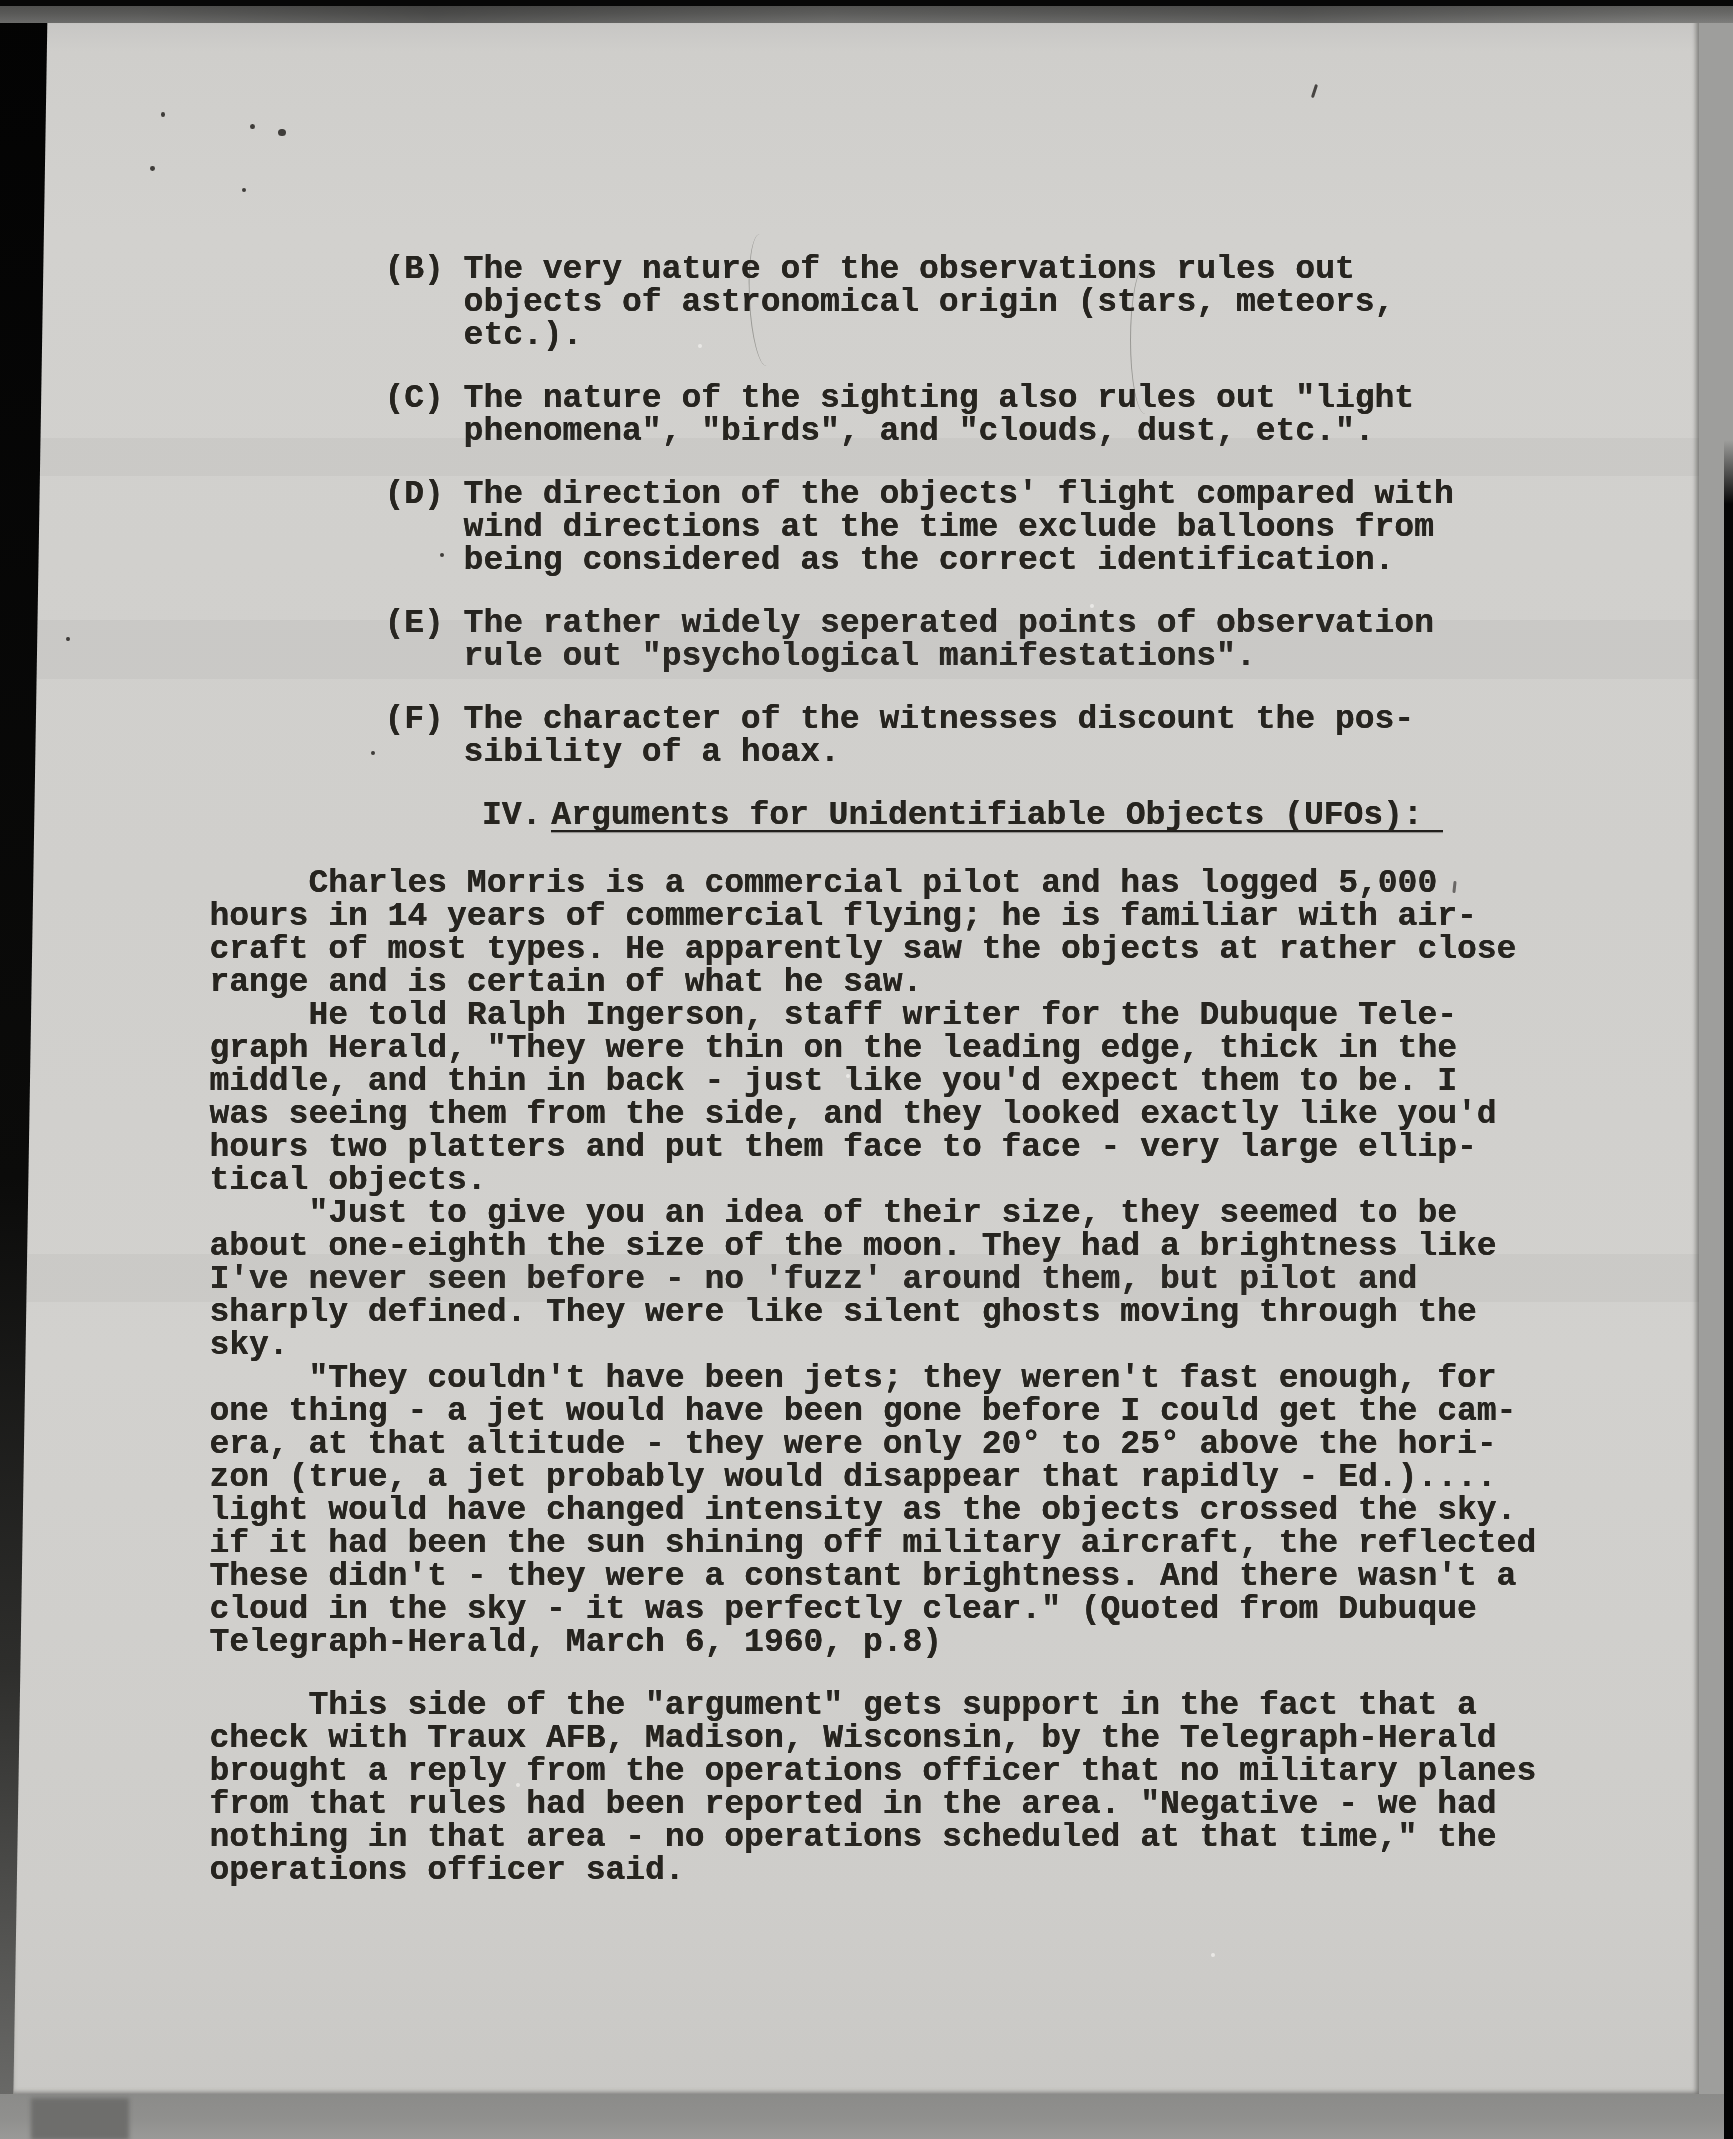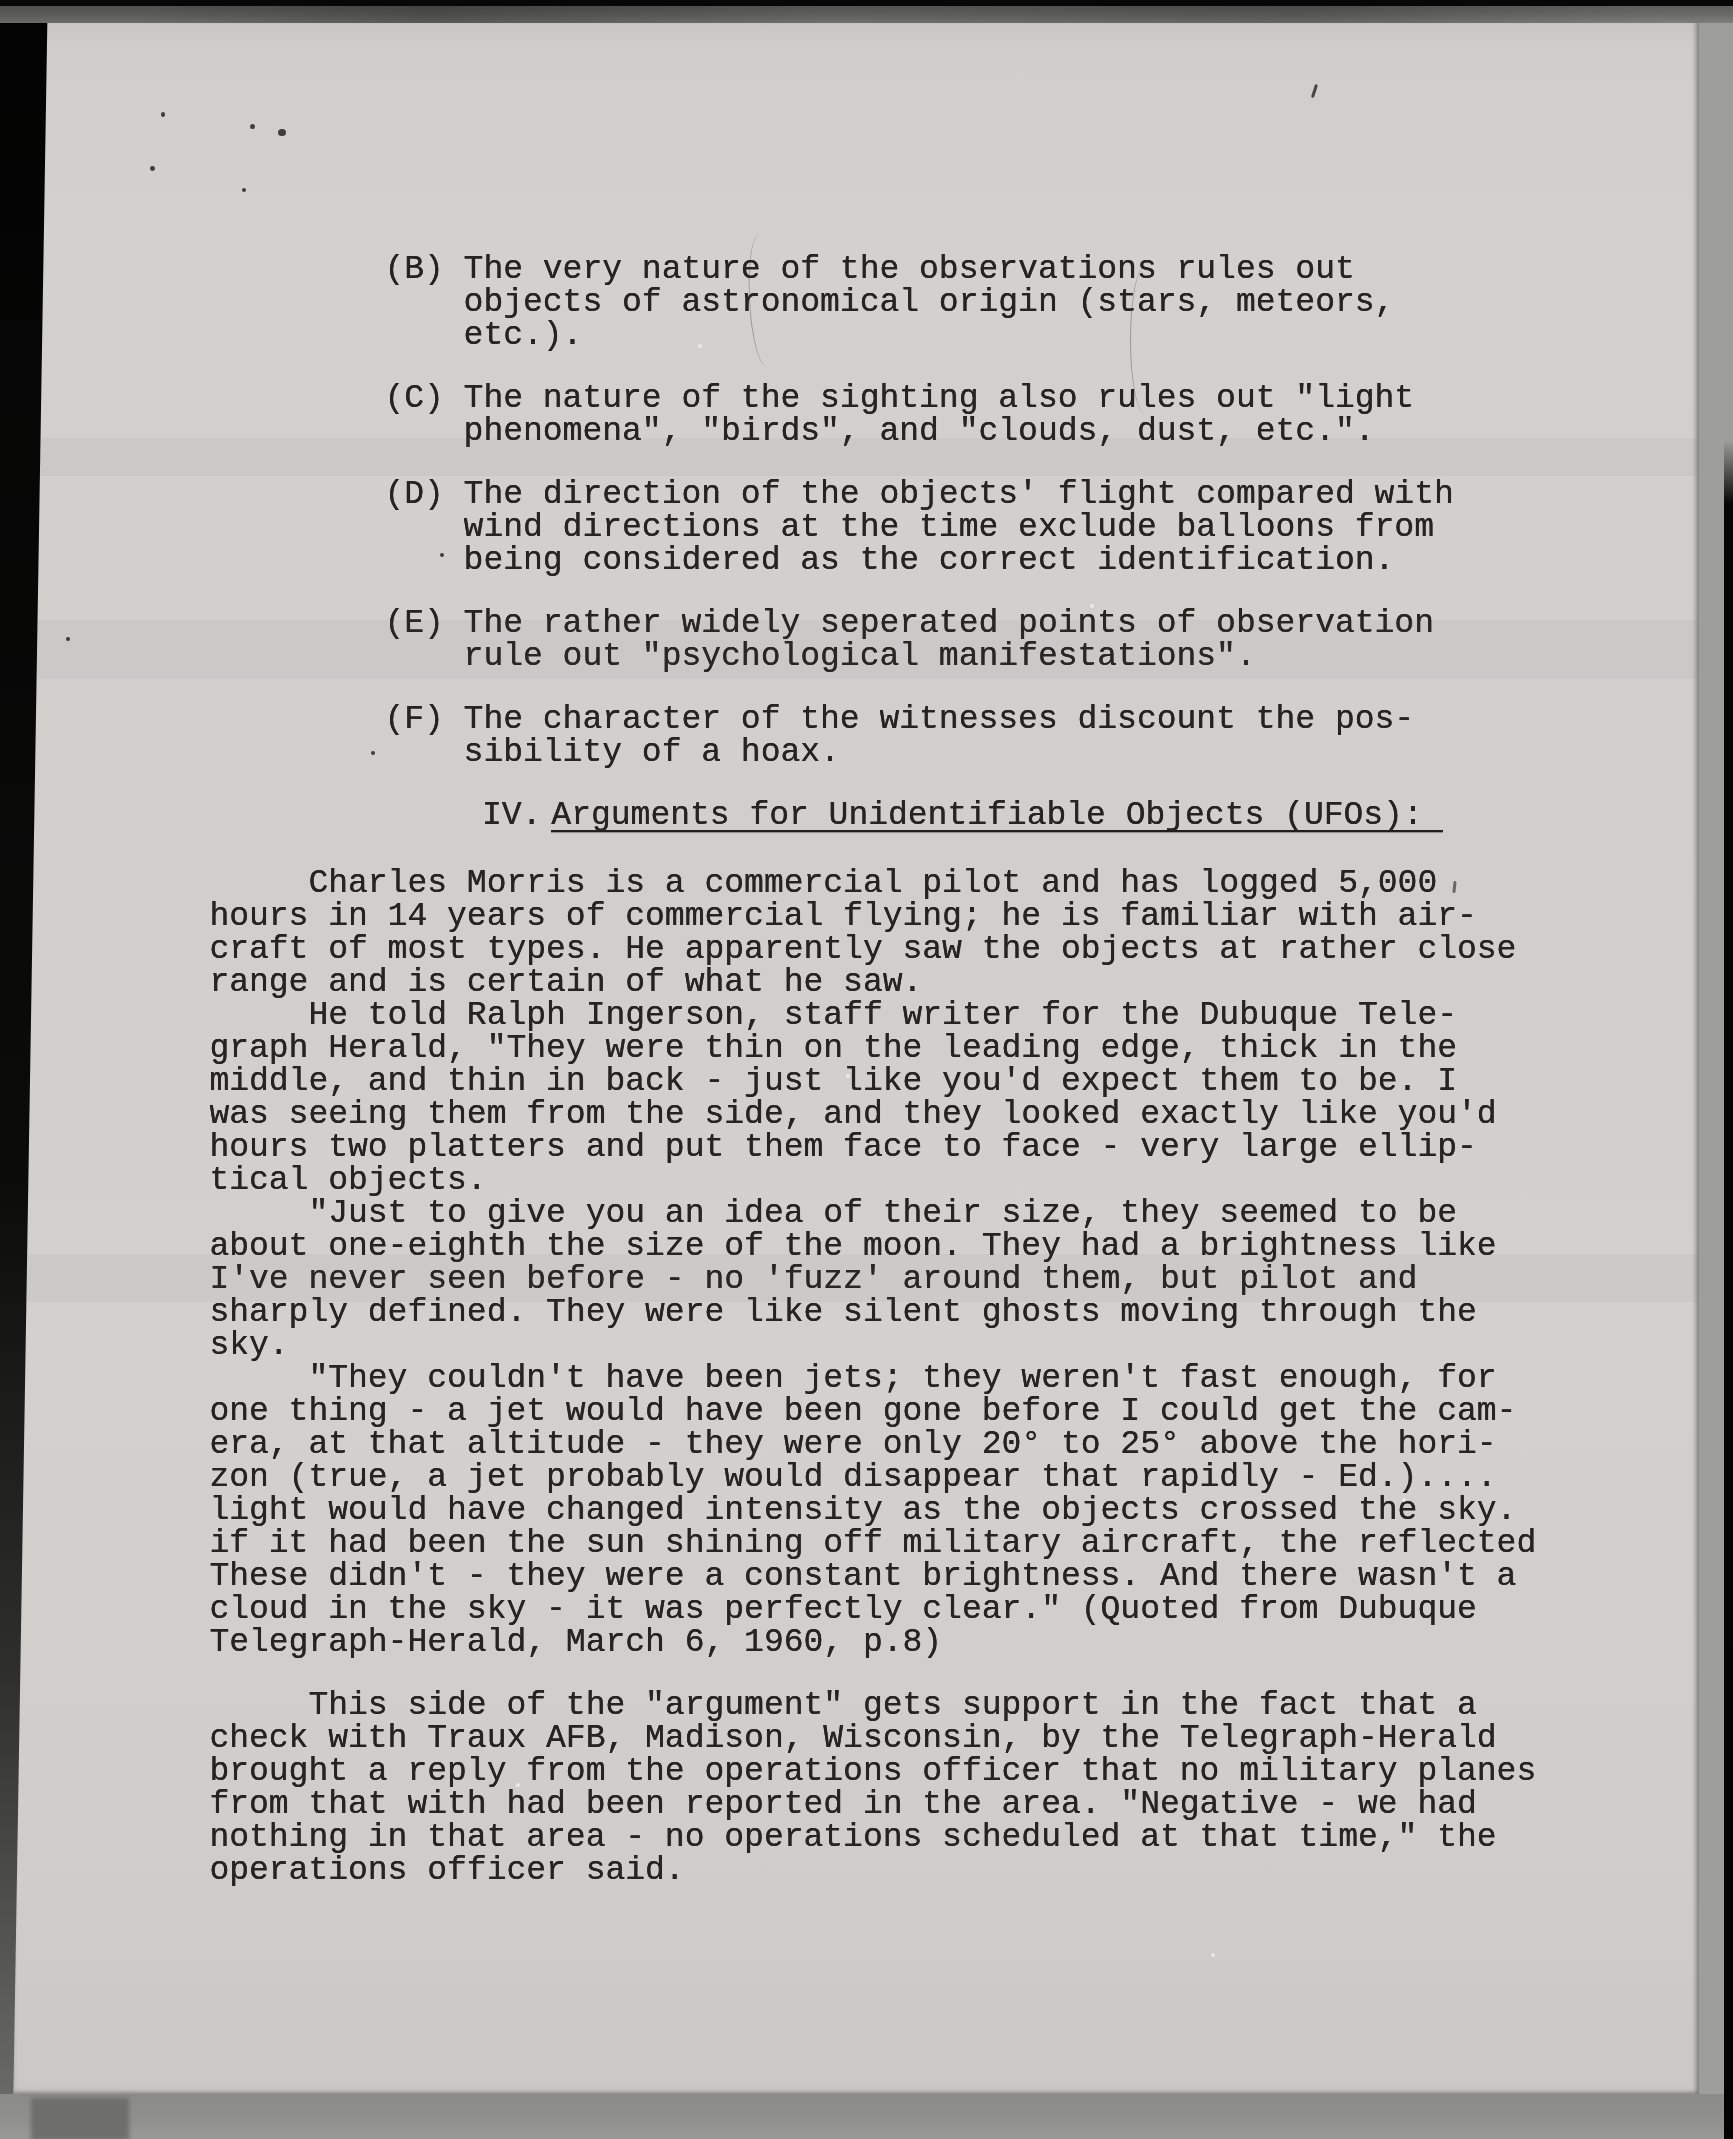--- a/index.html
+++ b/index.html
@@ -39,20 +39,21 @@
   }
   .streak{position:absolute;left:0;width:100%;background:rgba(110,110,108,.06);z-index:2;}
   
   .doc{
     position:absolute;inset:0;
     padding:234px 0 0 196px;
     font-size:33px;line-height:33px;
     color:#26241f;
     text-shadow:0 0 0.5px rgba(30,28,24,.85), 0.3px 0.3px 0.5px rgba(45,42,38,.4);
     filter:blur(0.2px);
+    font-weight:bold;
   }
   .line{height:33px;line-height:33px;white-space:pre;}
   .item{margin-left:175px;margin-bottom:30px;}
   .item .lbl{display:inline-block;width:4ch;}
   .item .cont{padding-left:4ch;}
   .heading{margin:2.1px 0 35px 5.9px;height:33px;white-space:pre;text-align:center;}
   .heading .num{display:inline-block;width:4ch;}
   .heading .title{
     display:inline-block;height:31px;padding-right:1ch;
     border-bottom:2.7px solid #211f1c;
@@ -145,21 +146,21 @@
       <div class="line">if it had been the sun shining off military aircraft, the reflected</div>
       <div class="line">These didn't - they were a constant brightness. And there wasn't a</div>
       <div class="line">cloud in the sky - it was perfectly clear." (Quoted from Dubuque</div>
       <div class="line">Telegraph-Herald, March 6, 1960, p.8)</div>
     </div>
 
     <div class="para para-last">
       <div class="line first">This side of the "argument" gets support in the fact that a</div>
       <div class="line">check with Traux AFB, Madison, Wisconsin, by the Telegraph-Herald</div>
       <div class="line">brought a reply from the operations officer that no military planes</div>
-      <div class="line">from that with had been reported in the area. "Negative - we had</div>
+      <div class="line">from that rules had been reported in the area. "Negative - we had</div>
       <div class="line">nothing in that area - no operations scheduled at that time," the</div>
       <div class="line">operations officer said.</div>
     </div>
 
   </div>
 </div>
 
 <div class="speck" style="left:161px;top:112px;width:4.3px;height:4.8px;"></div>
 <div class="speck" style="left:250px;top:124px;width:4.8px;height:5.4px;"></div>
 <div class="speck" style="left:278px;top:129px;width:7.5px;height:7px;"></div>

